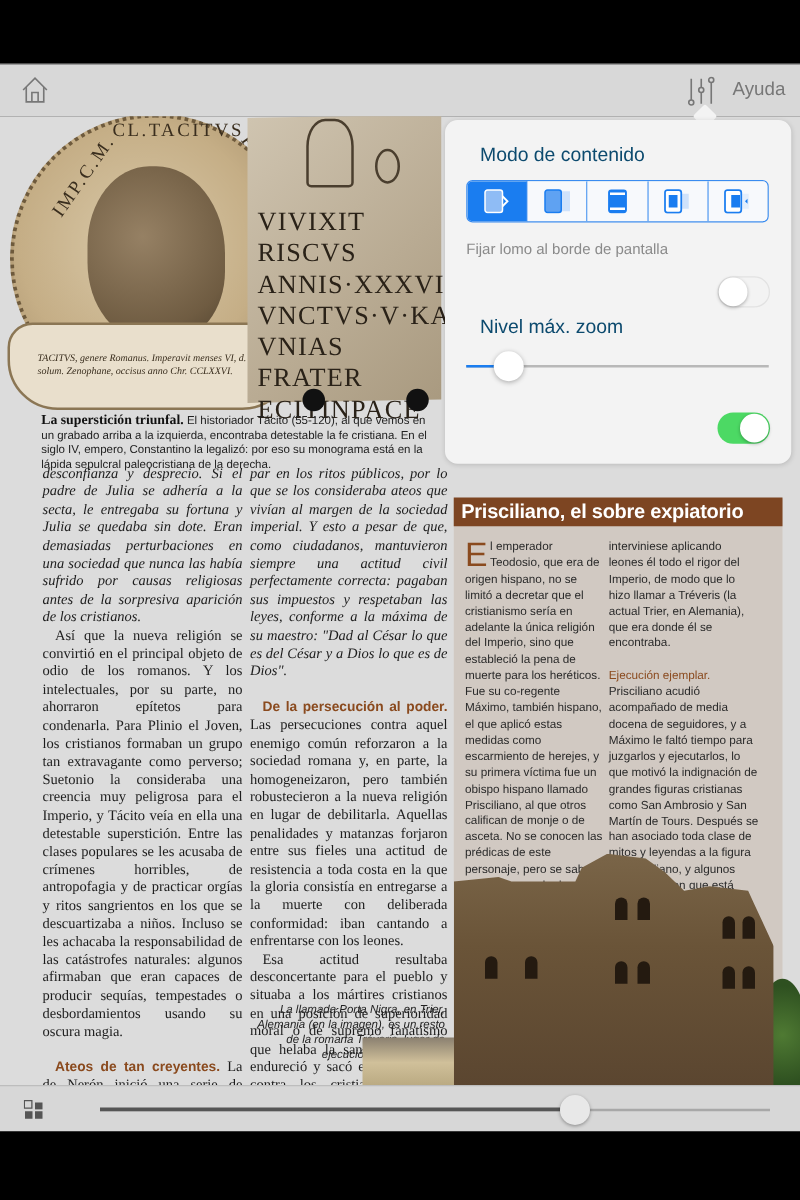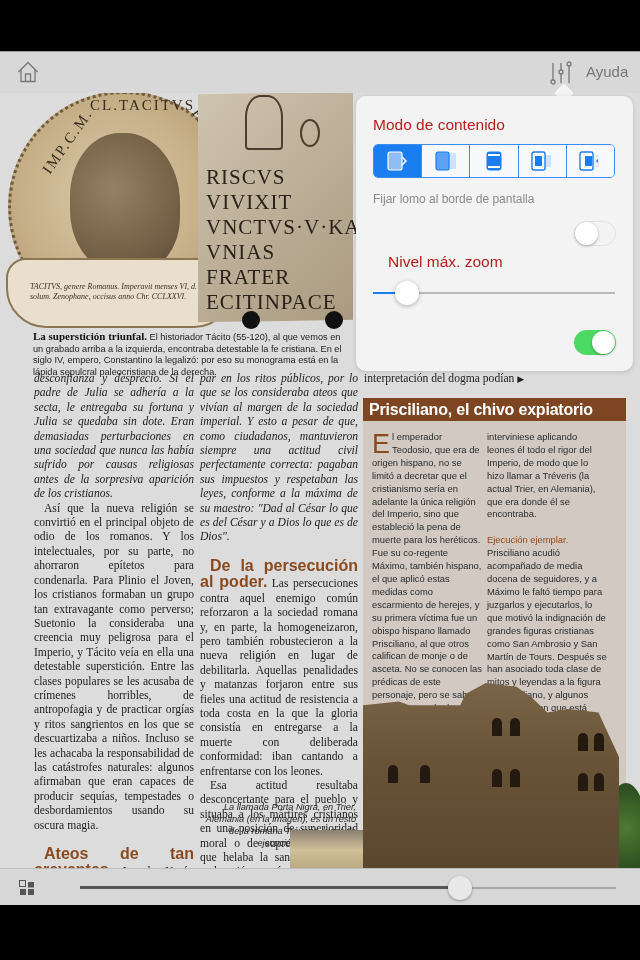--- a/index.html
+++ b/index.html
@@ -54,21 +54,21 @@
   }
   .caption b { font-family: "Liberation Serif", serif; font-size: 11px; color: #111; }
 
   .col {
     position: absolute; font-family: "Liberation Serif", serif; font-size: 11.6px; line-height: 14.4px;
     color: #1d1d1d; text-align: justify;
   }
   .col p { text-indent: 10px; }
   .col p.noind { text-indent: 0; font-style: italic; }
   .col .sp { height: 14px; }
-  .col .head { font-family: "Liberation Sans", sans-serif; font-weight: bold; color: #8a4a1e; font-size: 16px; }
+  .col .head { font-family: "Liberation Sans", sans-serif; font-weight: bold; color: #8a4a1e; font-size: 11px; }
   .col1 { left: 34px; top: 279px; width: 160px; }
   .col2 { left: 200px; top: 279px; width: 158px; }
   .col3 { left: 364px; top: 279px; width: 270px; text-align: left; }
 
   .porta-caption {
     position: absolute; left: 200px; top: 708px; width: 156px; text-align: right;
     font-size: 9.2px; font-style: italic; line-height: 12px; color: #222;
   }
 
   .sidebar-box { position: absolute; left: 363px; top: 306px; width: 263px; height: 470px; background: #d1c9c2; }
@@ -93,21 +93,21 @@
 
   
   .popover-arrow {
     position: absolute; left: 557px; top: 86px; width: 14px; height: 14px; background: #f3f3f3;
     transform: rotate(45deg); border-radius: 2px; z-index: 10;
   }
   .popover {
     position: absolute; left: 356px; top: 96px; width: 277px; height: 275px; background: #f3f3f3;
     border-radius: 10px; z-index: 11; box-shadow: 0 1px 4px rgba(0,0,0,.15);
   }
-  .pop-label { position: absolute; left: 17px; font-size: 15.5px; color: #b91c1c; }
+  .pop-label { position: absolute; left: 28px; font-size: 15.5px; color: #0c4a6e; }
   .pop-sub { position: absolute; left: 17px; font-size: 12px; color: #8a8a8a; }
   .seg {
     position: absolute; left: 17px; top: 48px; width: 242px; height: 34px;
     border: 1.5px solid #3a8cf0; border-radius: 5px; display: flex; overflow: hidden;
   }
   .seg-item { flex: 1; border-right: 1.5px solid #3a8cf0; display: flex; align-items: center; justify-content: center; background: #f7f9fc; }
   .seg-item:last-child { border-right: none; }
   .seg-item.active { background: #1a7df0; }
 
   .toggle { position: absolute; width: 42px; height: 25px; border-radius: 13px; }
@@ -166,22 +166,23 @@
     <div class="coin-text" style="left:180px;top:38px;transform:rotate(55deg);">P.F.AVG.</div>
     <div class="scroll">
         <span>TACITVS, genere Romanus. Imperavit menses VI, d. XX. solum. Zenophane, occisus anno Chr. CCLXXVI.</span>
       </div>
   </div>
   <div>
     <div class="tablet"></div>
     <div class="tablet-figure"></div>
     <div class="tablet-face"></div>
     <div class="tablet-lines">
+      <div>VIVIXIT</div>
       <div>RISCVS</div>
-      <div>VIVIXIT</div>
+      <div>ANNIS·XXXVI</div>
       <div>VNCTVS·V·KAL</div>
       <div>VNIAS FRATER</div>
       <div>ECITINPACE</div>
     </div>
     <div class="peg" style="left:242px;top:218px;"></div>
     <div class="peg" style="left:325px;top:218px;"></div>
   </div>
 
   <div class="caption">
     <b>La superstición triunfal.</b><span> El historiador Tácito (55-120), al que vemos en un grabado arriba a la izquierda, encontraba detestable la fe cristiana. En el siglo IV, empero, Constantino la legalizó: por eso su monograma está en la lápida sepulcral paleocristiana de la derecha.</span>
@@ -194,28 +195,25 @@
     <p><span class="head">Ateos de tan creyentes.</span><span> La de Nerón inició una serie de persecuciones oficiales basadas en la acusación de ateísmo. Esto se explica por la índole excluyente de la religión cristiana, la cual exige de sus fieles una actitud cerrada ante cualquier otro culto. Y así, mientras que las demás creencias permitían a sus fieles participar en las ceremonias religiosas romanas, la nueva fe exigía una exclusividad que les impedía partici-</span></p>
   </div>
 
   <div class="col col2">
     <p class="noind">par en los ritos públicos, por lo que se los consideraba ateos que vivían al margen de la sociedad imperial. Y esto a pesar de que, como ciudadanos, mantuvieron siempre una actitud civil perfectamente correcta: pagaban sus impuestos y respetaban las leyes, conforme a la máxima de su maestro: "Dad al César lo que es del César y a Dios lo que es de Dios".</p>
     <div class="sp"></div>
     <p><span class="head">De la persecución al poder.</span><span> Las persecuciones contra aquel enemigo común reforzaron a la sociedad romana y, en parte, la homogeneizaron, pero también robustecieron a la nueva religión en lugar de debilitarla. Aquellas penalidades y matanzas forjaron entre sus fieles una actitud de resistencia a toda costa en la que la gloria consistía en entregarse a la muerte con deliberada conformidad: iban cantando a enfrentarse con los leones.</span></p>
     <p>Esa actitud resultaba desconcertante para el pueblo y situaba a los mártires cristianos en una posición de superioridad moral o de supremo fanatismo que helaba la sangre. Roma se endureció y sacó el gran garrote contra los cristianos. Trajano ordenó que no se los persiguiese de oficio, pero que se ejerciese la autoridad contra quienes eran acusados formalmente de cristianismo y que, si después de procesados no adoraban a los dioses imperiales, fueran</p>
   </div>
 
-  <div class="col col3">
-    <span>interpretación del dogma podían</span> <span style="font-size:9px;">▶</span>
-  </div>
 
   <div class="porta-caption">La llamada Porta Nigra, en Trier, Alemania (en la imagen), es un resto de la romana Tréveris, lugar de ejecución de Prisciliano.</div>
 
   <div class="sidebar-box"></div>
-  <div class="sidebar-title">Prisciliano, el chivo expiatorio</div>
+  <div class="sidebar-title">Prisciliano, el sobre expiatorio</div>
   <div class="sb-col sb-col1">
     <span class="dropcap">E</span><span>l emperador Teodosio, que era de origen hispano, no se limitó a decretar que el cristianismo sería en adelante la única religión del Imperio, sino que estableció la pena de muerte para los heréticos. Fue su co-regente Máximo, también hispano, el que aplicó estas medidas como escarmiento de herejes, y su primera víctima fue un obispo hispano llamado Prisciliano, al que otros califican de monje o de asceta. No se conocen las prédicas de este personaje, pero se sabe que fue acusado de maniqueísmo por otros dos obispos y que se celebró un concilio en Burdeos en el que sus ideas fueron condenadas. Era el caso perfecto para que Máximo</span>
   </div>
   <div class="sb-col sb-col2">
     <p>interviniese aplicando leones él todo el rigor del Imperio, de modo que lo hizo llamar a Tréveris (la actual Trier, en Alemania), que era donde él se encontraba.</p>
     <p style="margin-top:13px;"><span class="sb-head">Ejecución ejemplar.</span><span> Prisciliano acudió acompañado de media docena de seguidores, y a Máximo le faltó tiempo para juzgarlos y ejecutarlos, lo que motivó la indignación de grandes figuras cristianas como San Ambrosio y San Martín de Tours. Después se han asociado toda clase de mitos y leyendas a la figura de Prisciliano, y algunos hasta suponen que está enterrado en el sepulcro de Santiago, pero no han quedado datos fidedignos.</span></p>
   </div>
 
   <div class="tree"></div>
   <div class="town"></div>
@@ -272,21 +270,21 @@
         <path d="M20 8 L18 10 L20 12 Z" fill="#1a7df0"></path>
       </svg>
     </div>
   </div>
 
   <div class="pop-sub" style="top:96px;">Fijar lomo al borde de pantalla</div>
   <div class="toggle off" style="left:218px;top:125px;">
       <div class="knob"></div>
     </div>
 
-  <div class="pop-label" style="top:157px;margin-left:15px;">Nivel máx. zoom</div>
+  <div class="pop-label" style="top:157px;">Nivel máx. zoom</div>
   <div class="zoom-slider">
     <div class="track"></div>
     <div class="fill" style="width:34px;"></div>
     <div class="thumb" style="left:22px;"></div>
   </div>
 
   <div class="toggle on" style="left:218px;top:234px;">
       <div class="knob"></div>
     </div>
 </div>

